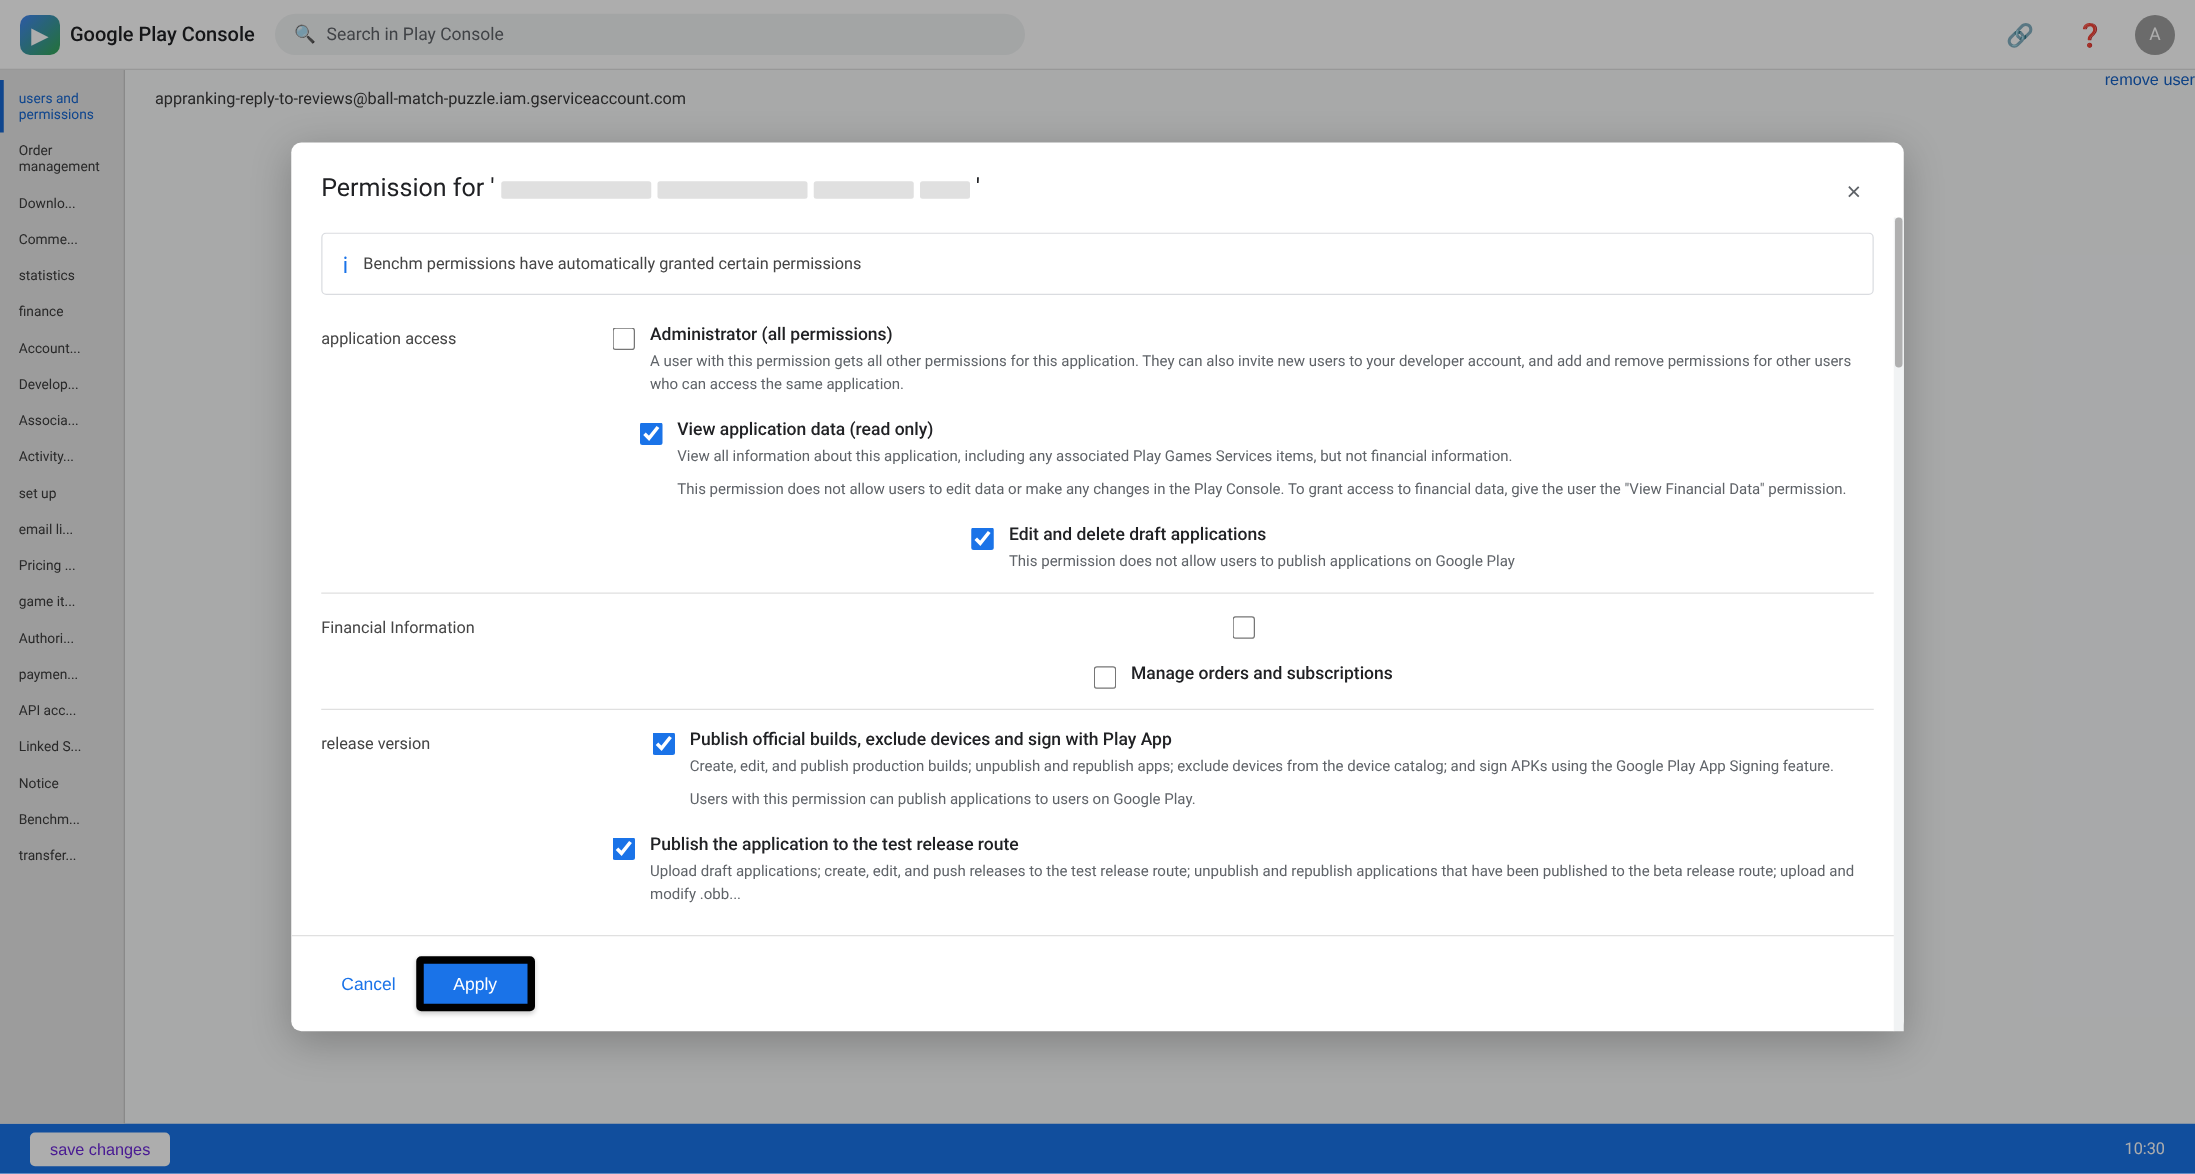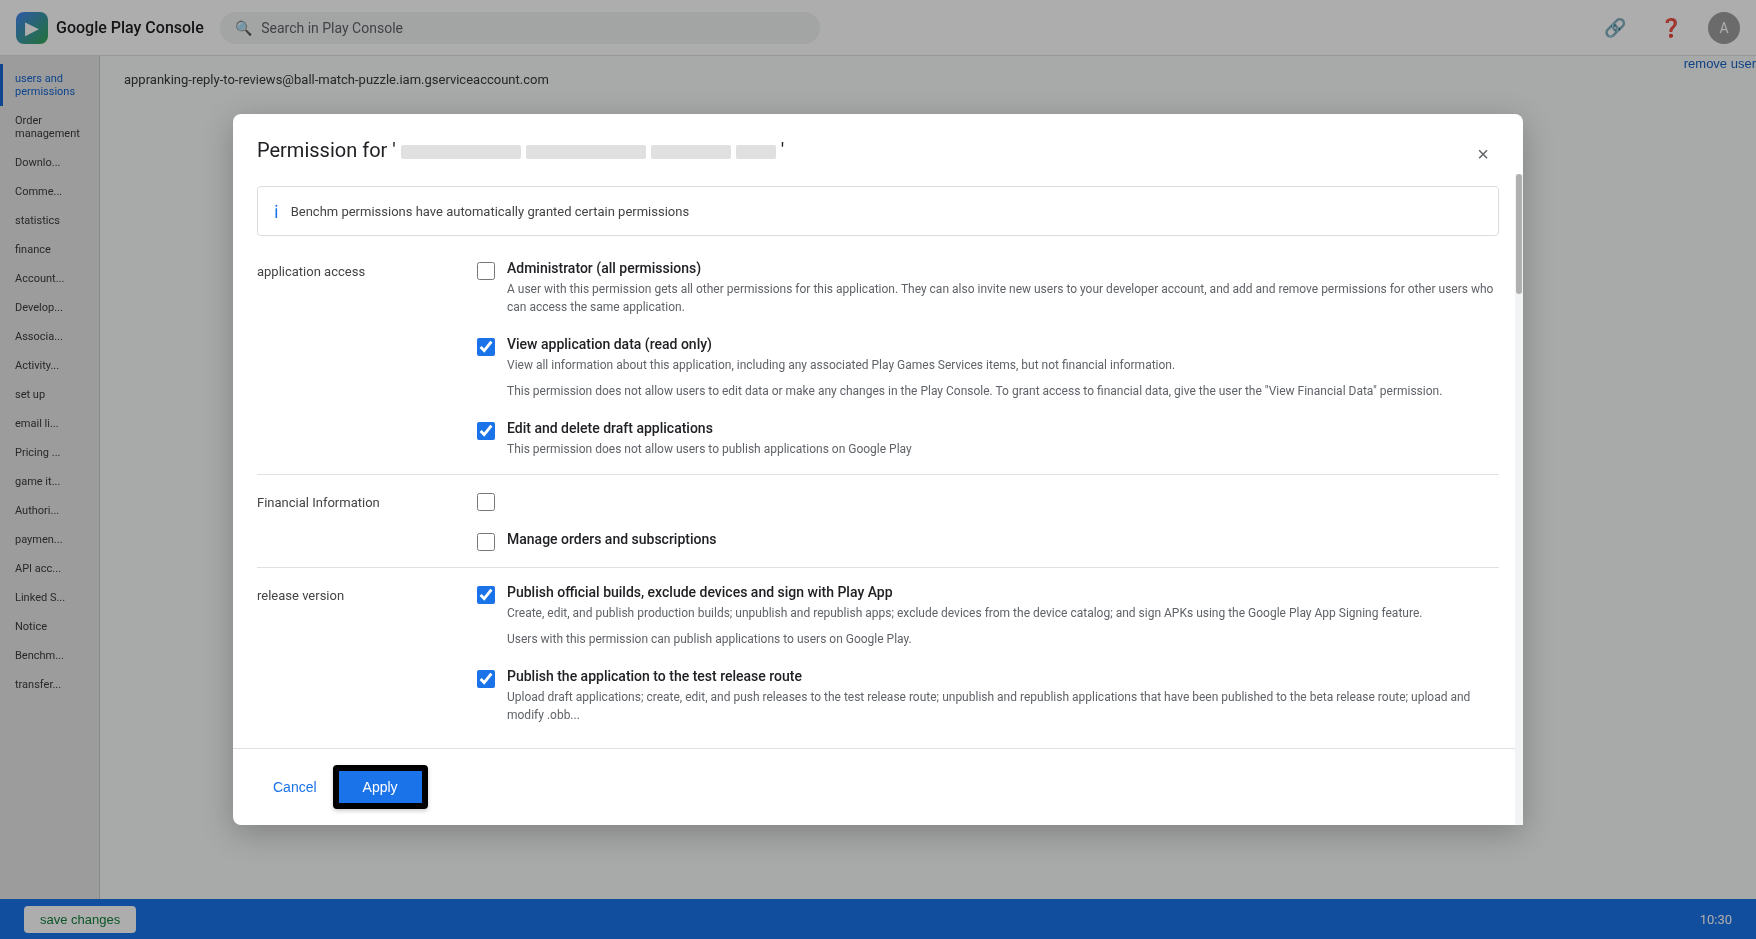--- a/index.html
+++ b/index.html
@@ -154,31 +154,31 @@
     }
     .info-text { font-size: 13px; color: #444; }
 
     
     .section { margin-bottom: 8px; }
     .section-divider {
       border: none; border-top: 1px solid #e0e0e0;
       margin: 16px 0;
     }
     .section-row {
-      display: flex; align-items: flex-start; gap: 0;
+      display: flex; align-items: flex-start; gap: 13px;
     }
     .section-label {
       width: 220px; flex-shrink: 0;
       font-size: 13px; color: #444; padding-top: 4px;
     }
     .permissions-list {
       flex: 1; display: flex; flex-direction: column; gap: 20px;
     }
     .permission-item {
-      display: flex; align-items: flex-start; gap: 12px;
+      display: flex; align-items: flex-start; gap: 12px; justify-content: center;
     }
     .checkbox {
       width: 18px; height: 18px; flex-shrink: 0;
       margin-top: 2px; cursor: pointer;
       accent-color: #1a73e8;
     }
     .perm-content {}
     .perm-title {
       font-size: 14px; color: #202124; font-weight: 500; margin-bottom: 4px;
     }
@@ -225,21 +225,21 @@
       border-radius: 3px; margin: 0 1px;
     }
 
     
     .bottom-bar {
       height: 40px; background: #1a73e8;
       display: flex; align-items: center; justify-content: flex-end;
       padding: 0 24px; gap: 12px;
     }
     .save-btn {
-      background: #fff; color: #15803d;
+      background: #fff; color: #6d28d9;
       border: none; border-radius: 4px;
       padding: 6px 16px; font-size: 13px; font-weight: 500;
       cursor: pointer;
     }
     .time-display {
       color: white; font-size: 13px; margin-left: auto;
     }
   </style>
 </head>
 <body>

